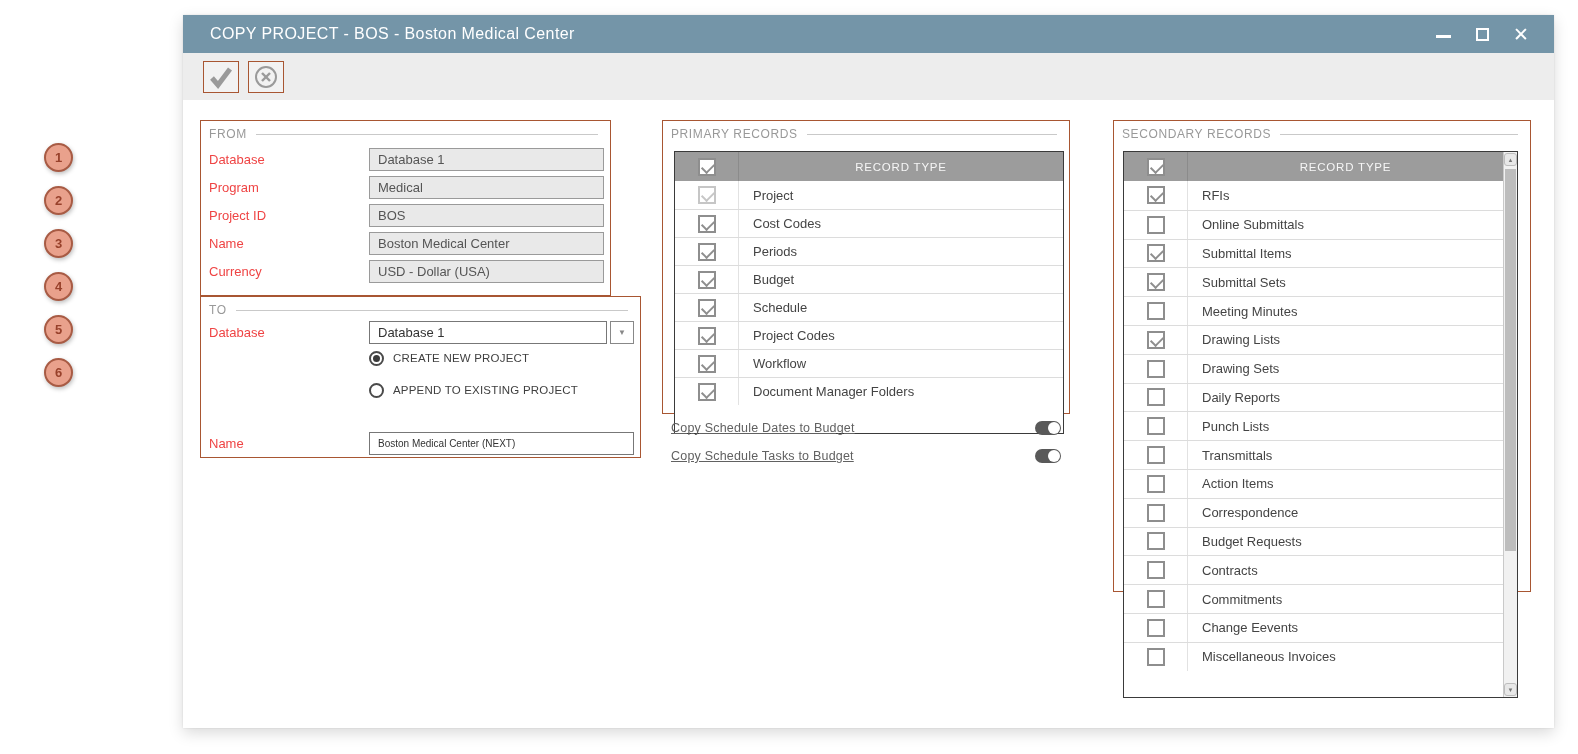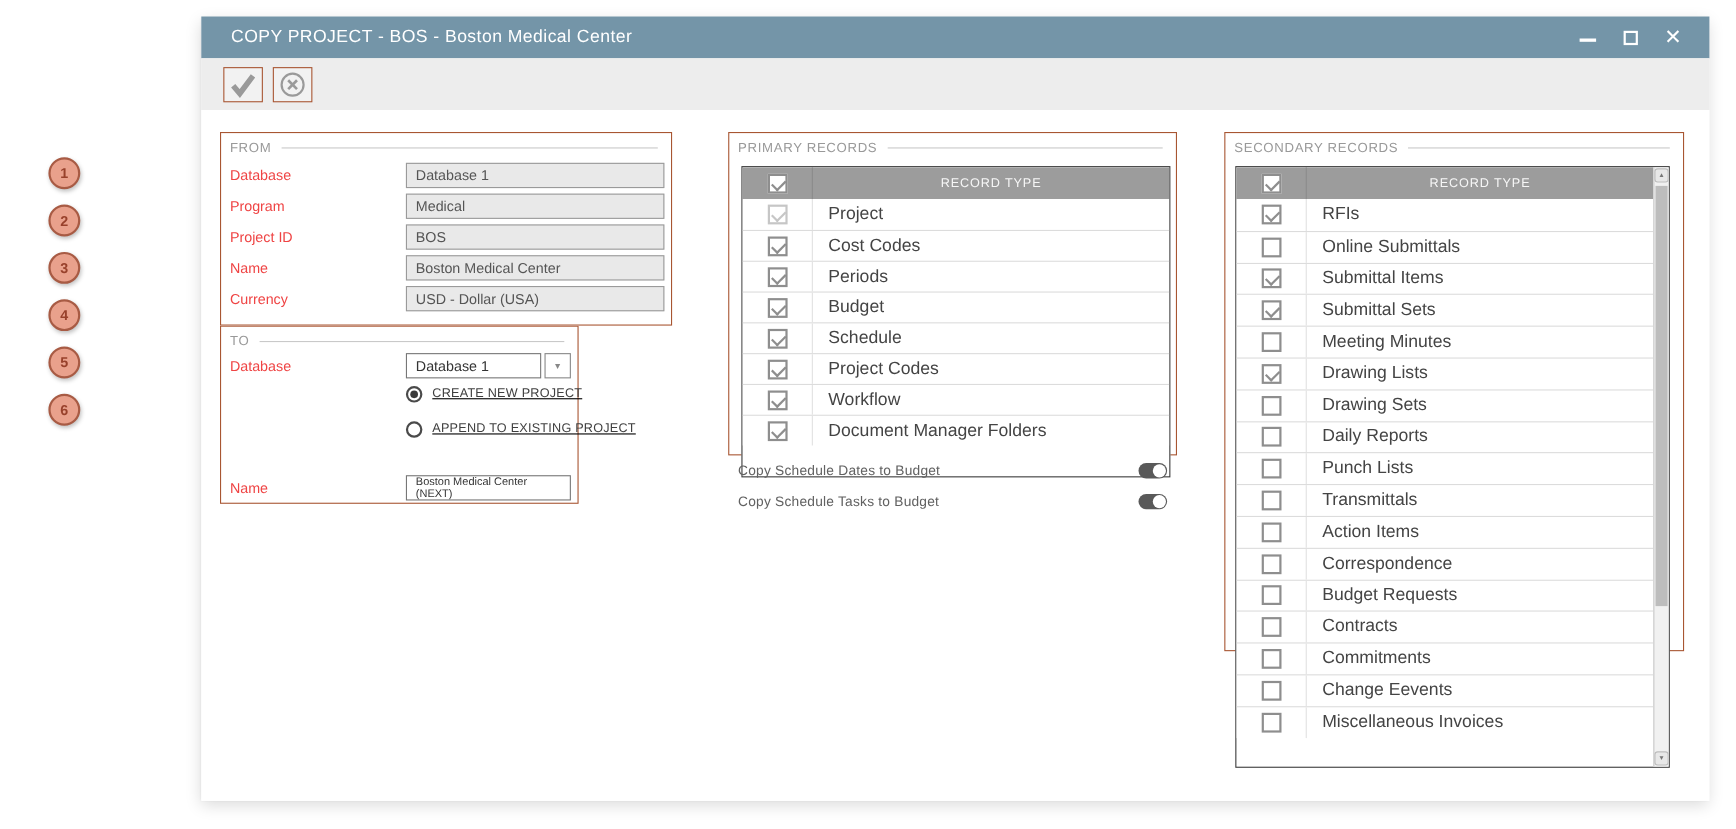--- a/index.html
+++ b/index.html
@@ -34,21 +34,21 @@
   .toolbar{height:47px;background:var(--toolbar-bg);display:flex;align-items:center;
     gap:9px;padding-left:20px;}
   .tool-btn{width:36px;height:32px;background:#F2F2F2;border:1px solid var(--accent);
     display:flex;align-items:center;justify-content:center;cursor:pointer;padding:0;}
 
   .dialog-body{position:relative;height:628px;background:#FFF;}
 
   
   .section{position:absolute;border:1px solid var(--accent);background:#FFF;}
   .sec-from{left:17px;top:20px;width:411px;height:176px;}
-  .sec-to{left:17px;top:196px;width:326px;height:162px;}
+  .sec-to{left:17px;top:196px;width:441px;height:162px;}
   .sec-primary{left:479px;top:20px;width:408px;height:294px;}
   .sec-secondary{left:930px;top:20px;width:418px;height:472px;}
   .legend{display:flex;align-items:center;padding:6px 12px 0 8px;height:20px;}
   .legend span{font-size:12px;color:#999;letter-spacing:0.6px;white-space:nowrap;}
   .legend-line{flex:1;height:1px;background:#C9C9C9;margin-left:9px;}
 
   
   .form-row{display:flex;align-items:center;height:23px;margin:5px 6px 0 8px;}
   #from-fields .form-row:first-child{margin-top:7px;}
   .form-label{width:160px;font-size:13px;color:#ef4444;}
@@ -63,21 +63,21 @@
   .to-row.r-name{top:135px;}
   .combo{flex:1;display:flex;gap:3px;height:23px;}
   .combo-value{flex:1;background:#FFF;border:1px solid #777;color:#333;font-size:13px;
     padding:0 8px;display:flex;align-items:center;}
   .combo-btn{width:24px;background:#FFF;border:1px solid #888;color:#888;font-size:8px;
     display:flex;align-items:center;justify-content:center;cursor:pointer;}
   .field-disabled{flex:1;height:23px;background:#E9E9E9;border:1px solid #9A9A9A;
     color:#777;font-size:13px;font-style:italic;padding:0 8px;display:flex;align-items:center;}
   .field-edit{flex:1;height:23px;background:#FFF;border:1px solid #777;color:#333;
     font-size:10px;padding:0 8px;display:flex;align-items:center;}
-  .radio-row{position:absolute;left:168px;height:16px;display:flex;align-items:center;gap:9px;text-decoration:underline;}
+  .radio-row{position:absolute;left:168px;height:16px;display:flex;align-items:center;gap:9px;}
   .radio-row.r1{top:53px;}
   .radio-row.r2{top:85px;}
   .radio{width:15px;height:15px;border:2px solid #4A4A4A;border-radius:50%;
     position:relative;background:#FFF;cursor:pointer;flex:0 0 15px;}
   .radio.checked::after{content:"";position:absolute;left:2px;top:2px;width:7px;height:7px;
     border-radius:50%;background:#3A3A3A;}
   .radio-label{font-size:11.5px;color:#3F3F3F;letter-spacing:0.2px;white-space:nowrap;}
 
   
   .records-table{position:absolute;border:1px solid #3A3A3A;background:#FFF;overflow:hidden;}
@@ -86,32 +86,32 @@
   .table-main{flex:1;overflow:hidden;}
   .thead{height:29px;background:var(--table-header);display:flex;align-items:stretch;}
   .thead .cb-cell{border-right:1px solid #8B8B8B;}
   .htitle{flex:1;display:flex;align-items:center;justify-content:center;color:#F6F6F6;
     font-size:11.5px;letter-spacing:0.8px;}
   .cb-cell{width:64px;flex:0 0 64px;display:flex;align-items:center;justify-content:center;}
   .trow{height:28px;display:flex;align-items:stretch;border-top:1px solid #DCDCDC;background:#FFF;}
   .trow:first-child{border-top:none;}
   .sec-secondary .trow{height:28.8px;}
   .trow .cb-cell{border-right:1px solid #E2E2E2;}
-  .row-label{flex:1;display:flex;align-items:center;padding-left:14px;font-size:16px;color:#444;
+  .row-label{flex:1;display:flex;align-items:center;padding-left:14px;font-size:13px;color:#444;
     white-space:nowrap;overflow:hidden;}
   .cb{width:18px;height:18px;border:2px solid #8E8E8E;background:#FFF;position:relative;cursor:pointer;}
   .cb.checked::after{content:"";position:absolute;left:2px;top:3px;width:10px;height:6px;
     border-left:2px solid #8E8E8E;border-bottom:2px solid #8E8E8E;transform:rotate(-45deg);}
   .cb.disabled{border-color:#C6C6C6;}
   .cb.disabled.checked::after{border-left-color:#C6C6C6;border-bottom-color:#C6C6C6;}
 
   
   .toggle-row{position:absolute;left:8px;right:8px;height:20px;display:flex;
     align-items:center;justify-content:space-between;}
-  .toggle-label{font-size:12.5px;color:#616161;letter-spacing:0.2px;}
+  .toggle-label{font-size:12.5px;color:#616161;letter-spacing:0.2px;text-decoration:underline;}
   .toggle{width:26px;height:14px;border-radius:7px;background:#BBB;position:relative;cursor:pointer;}
   .toggle.on{background:var(--toggle-on);}
   .toggle .knob{position:absolute;left:1px;top:1px;width:12px;height:12px;border-radius:50%;
     background:#FFF;}
   .toggle.on .knob{left:auto;right:1px;}
 
   
   .vscrollbar{width:14px;flex:0 0 14px;background:#F1F1F1;border-left:1px solid #C9C9C9;
     position:relative;}
   .sb-btn{position:absolute;left:0;width:13px;height:13px;background:#E8E8E8;

